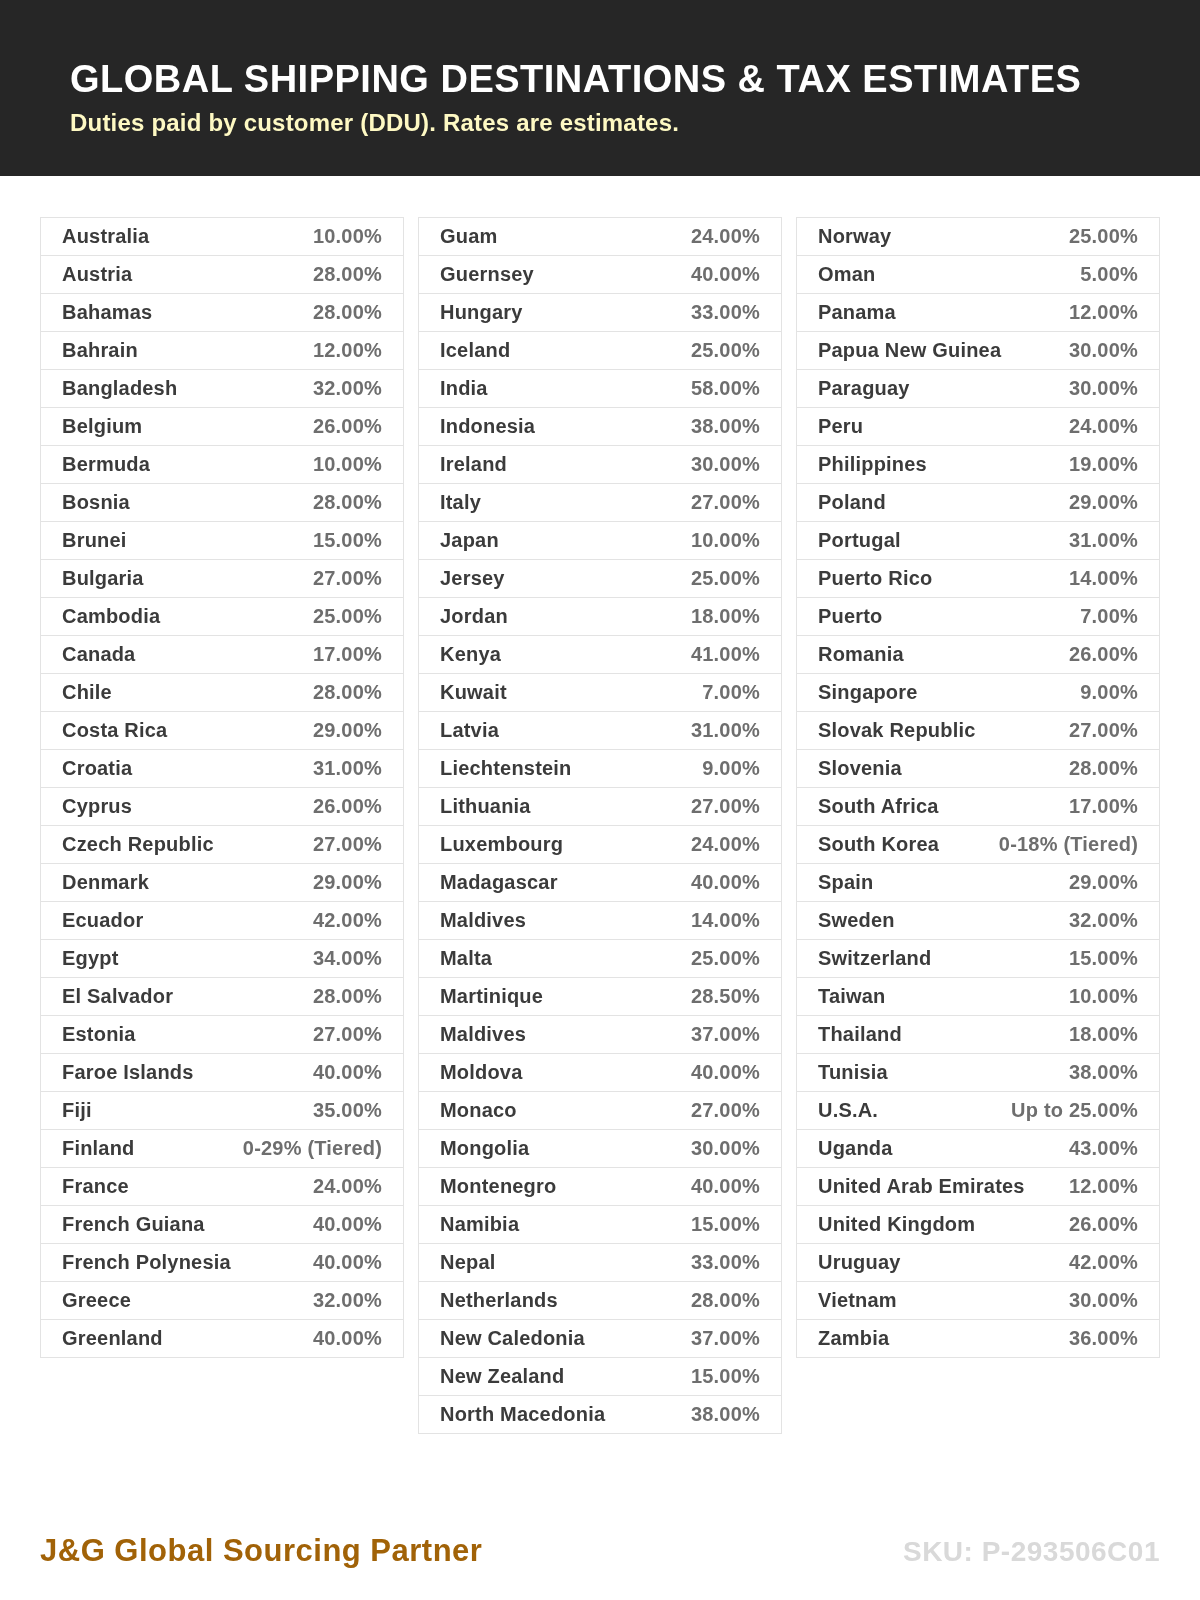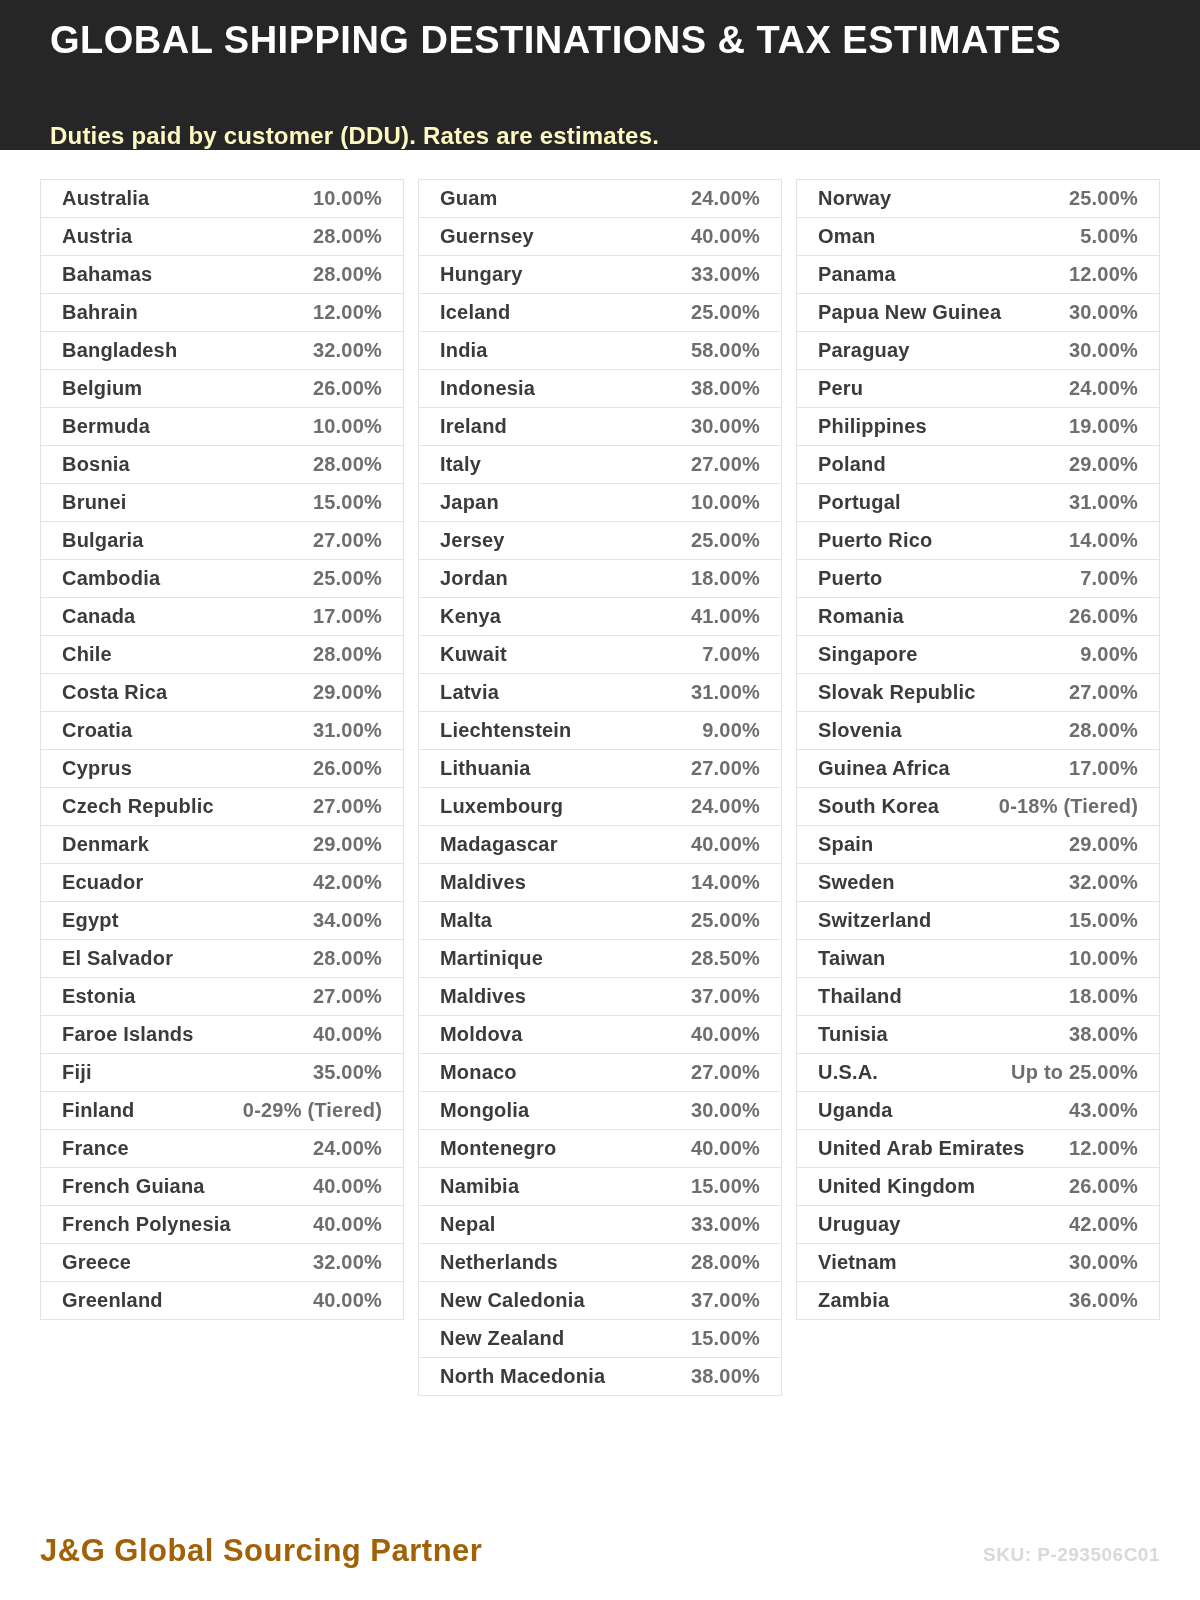--- a/index.html
+++ b/index.html
@@ -7,25 +7,25 @@
   body {
     width: 1200px;
     height: 1600px;
     background: #ffffff;
     font-family: "Liberation Sans", sans-serif;
     overflow: hidden;
     position: relative;
   }
   .header {
     background: #262626;
-    height: 150px;
-    padding: 20px 50px 0 50px;
+    height: 176px;
+    padding: 20px 50px 0 70px;
     display: flex;
     flex-direction: column;
-    justify-content: space-between;
+    justify-content: center;
   }
   .header .title {
     color: #ffffff;
     font-size: 38px;
     font-weight: bold;
     letter-spacing: 0.5px;
     line-height: 1.1;
     margin: 0;
   }
   .header .subtitle {
@@ -46,21 +46,21 @@
   .row {
     height: 39px;
     background: #ffffff;
     border: 1px solid #e3e3e3;
     margin-top: -1px;
     display: flex;
     justify-content: space-between;
     align-items: center;
     padding: 0 21px;
   }
-  .row:first-child { margin-top: 0; text-align: center; }
+  .row:first-child { margin-top: 12px; text-align: center; }
   .country {
     font-size: 20px;
     font-weight: bold;
     color: #3b3b3b;
     letter-spacing: 0.2px;
     white-space: nowrap;
   }
   .rate {
     font-size: 20px;
     font-weight: bold;
@@ -78,21 +78,21 @@
     justify-content: space-between;
     align-items: baseline;
   }
   .brand {
     font-size: 31px;
     font-weight: bold;
     color: #a16207;
     letter-spacing: 0.5px;
   }
   .sku {
-    font-size: 19px;
+    font-size: 28px;
     font-weight: bold;
     color: #d9d9d9;
     letter-spacing: 0.5px;
   }
 </style>
 </head>
 <body>
 
 <div class="header">
   <h1 class="title">GLOBAL SHIPPING DESTINATIONS &amp; TAX ESTIMATES</h1>
@@ -407,21 +407,21 @@
       </div>
       <div class="row">
         <span class="country">Slovak Republic</span>
         <span class="rate">27.00%</span>
       </div>
       <div class="row">
         <span class="country">Slovenia</span>
         <span class="rate">28.00%</span>
       </div>
       <div class="row">
-        <span class="country">Guinea Africa</span>
+        <span class="country">South Africa</span>
         <span class="rate">17.00%</span>
       </div>
       <div class="row">
         <span class="country">South Korea</span>
         <span class="rate">0-18% (Tiered)</span>
       </div>
       <div class="row">
         <span class="country">Spain</span>
         <span class="rate">29.00%</span>
       </div>

